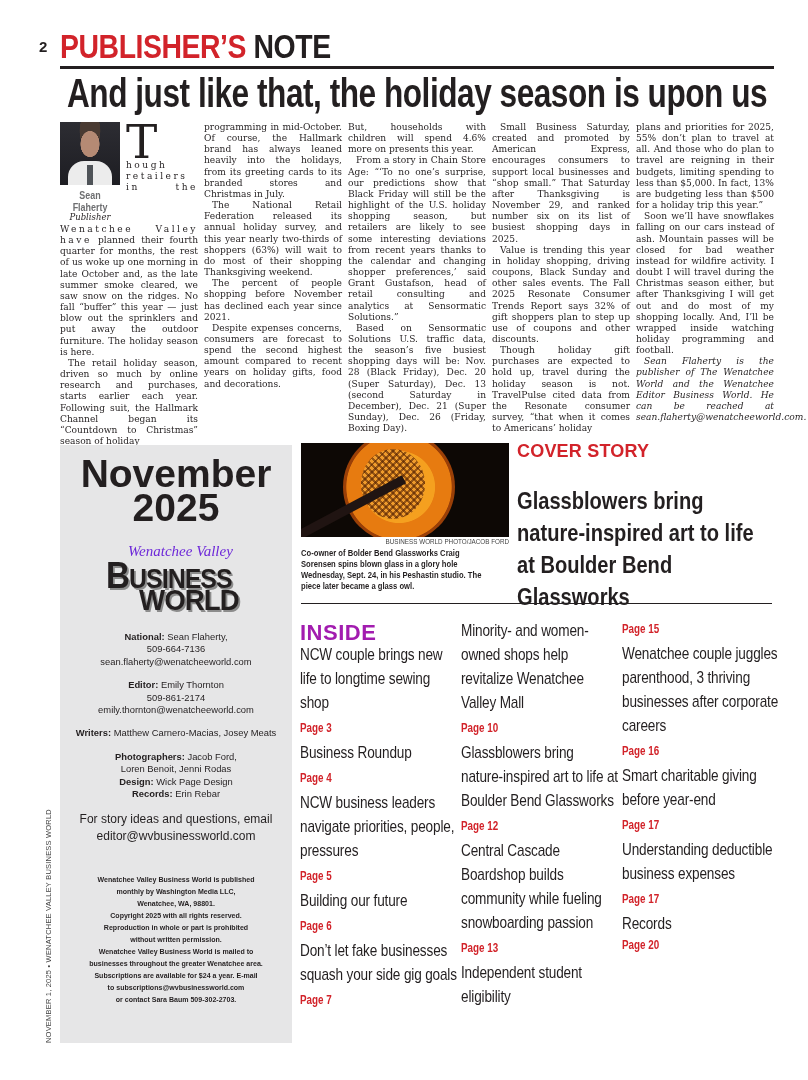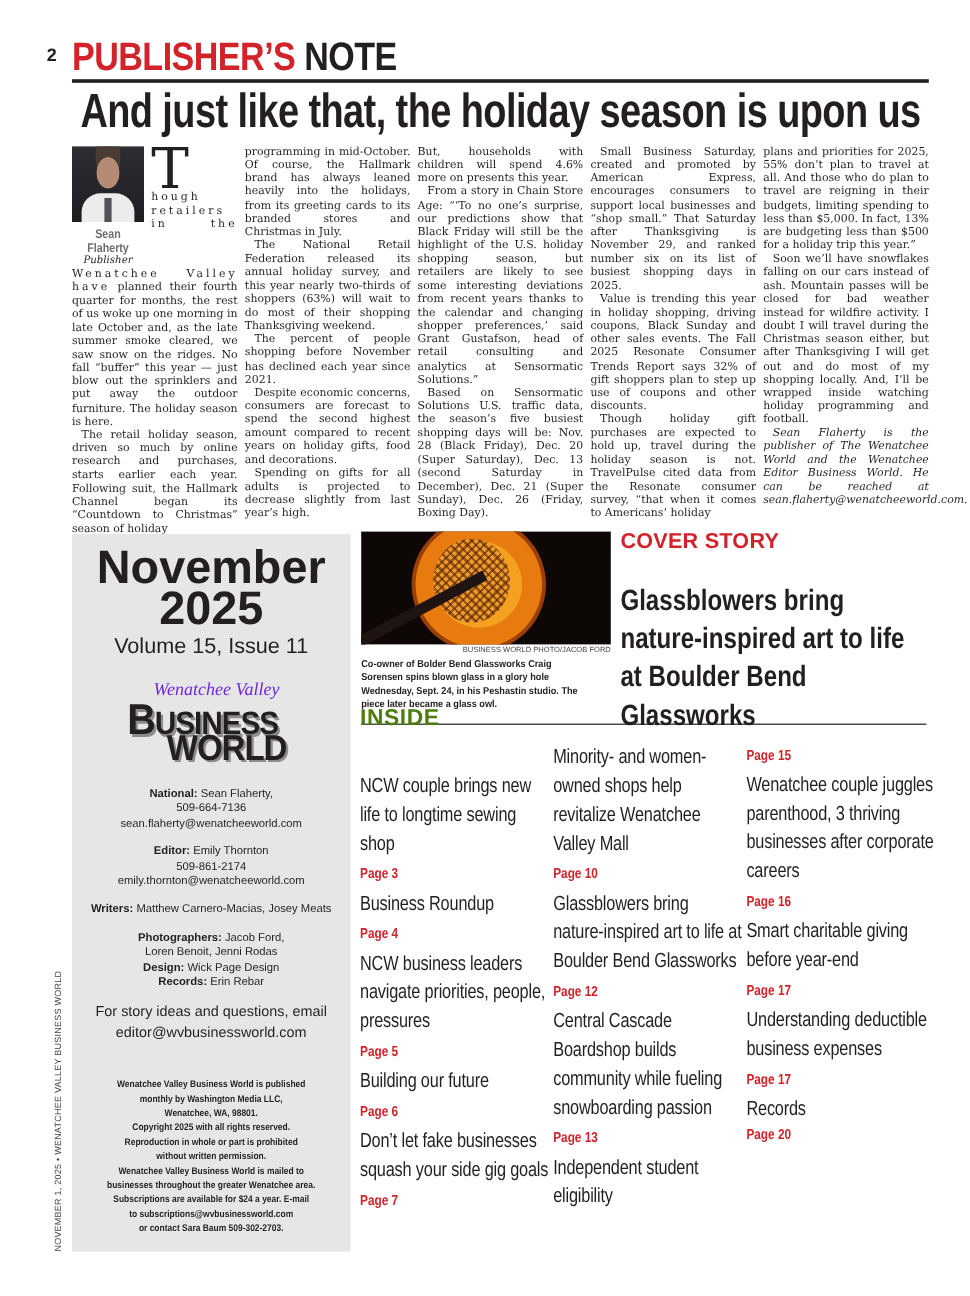--- a/index.html
+++ b/index.html
@@ -52,21 +52,21 @@
   .glow { position: absolute; left: 42px; top: -12px; width: 112px; height: 112px; border-radius: 50%; background: radial-gradient(circle, #ffc750 0 18%, #f5a01f 19% 45%, #e77b10 46% 66%, #9a3f07 67% 100%); }
   .glass { position: absolute; left: 60px; top: 6px; width: 64px; height: 70px; border-radius: 50%; background: repeating-linear-gradient(45deg, rgba(80,30,0,0.55) 0 2px, transparent 2px 5px), repeating-linear-gradient(-45deg, rgba(80,30,0,0.55) 0 2px, transparent 2px 5px), #ef9b2c; }
   .rod { position: absolute; left: -10px; top: 60px; width: 120px; height: 9px; background: #201412; transform: rotate(-28deg); }
   .photo-credit { position: absolute; left: 301px; top: 538px; width: 208px; text-align: right; font-family: "Liberation Sans", sans-serif; font-size: 6.3px; color: #444; }
   .caption { position: absolute; left: 301px; top: 548px; width: 210px; font-family: "Liberation Sans", sans-serif; font-weight: bold; font-size: 8.3px; line-height: 11px; transform: scaleX(0.92); transform-origin: left top; }
   .caption-rule { position: absolute; left: 301px; top: 603px; width: 471px; height: 1px; background: #231f20; }
 
   .cover-label { position: absolute; left: 517px; top: 441px; font-family: "Liberation Sans", sans-serif; font-weight: bold; font-size: 18px; color: #d2232a; letter-spacing: 0.2px; }
   .cover-headline { position: absolute; left: 517px; top: 485px; width: 290px; font-family: "Liberation Sans", sans-serif; font-weight: bold; font-size: 24.5px; line-height: 32px; transform: scaleX(0.82); transform-origin: left top; }
 
-  .inside-label { position: absolute; left: 300px; top: 588px; font-family: "Liberation Sans", sans-serif; font-weight: bold; font-size: 19px; color: #4d7c0f; letter-spacing: 0.5px; }
+  .inside-label { position: absolute; left: 300px; top: 620px; font-family: "Liberation Sans", sans-serif; font-weight: bold; font-size: 22px; color: #a21caf; letter-spacing: 0.5px; }
   .toc { position: absolute; font-family: "Liberation Sans", sans-serif; }
   .toc-col1 { left: 300px; top: 643px; width: 158px; }
   .toc-col2 { left: 461px; top: 619px; width: 158px; }
   .toc-col3 { left: 622px; top: 622px; width: 160px; }
   .toc-title { font-size: 17px; line-height: 24px; transform: scaleX(0.8); transform-origin: left top; width: 125%; letter-spacing: -0.2px; }
   .toc-page { font-weight: bold; font-size: 12px; line-height: 15px; color: #d2232a; transform: scaleX(0.82); transform-origin: left top; margin: 6px 0 5px; }
 </style>
 </head>
 <body>
 
@@ -85,43 +85,41 @@
       <div class="mug-name"><span>Sean</span><br><span>Flaherty</span></div>
       <div class="mug-title">Publisher</div>
     </div>
     <p class="noindent"><span class="dropcap">T</span><span class="spaced">hough retailers in the Wenatchee Valley have</span> <span>planned their fourth quarter for months, the rest of us woke up one morning in late October and, as the late summer smoke cleared, we saw snow on the ridges. No fall “buffer” this year — just blow out the sprinklers and put away the outdoor furniture. The holiday season is here.</span></p>
     <p>The retail holiday season, driven so much by online research and purchases, starts earlier each year. Following suit, the Hallmark Channel began its “Countdown to Christmas” season of holiday</p>
   </div>
   <div class="col col2">
     <p class="noindent">programming in mid-October. Of course, the Hallmark brand has always leaned heavily into the holidays, from its greeting cards to its branded stores and Christmas in July.</p>
     <p>The National Retail Federation released its annual holiday survey, and this year nearly two-thirds of shoppers (63%) will wait to do most of their shopping Thanksgiving weekend.</p>
     <p>The percent of people shopping before November has declined each year since 2021.</p>
-    <p>Despite economic concerns, consumers are forecast to spend the second highest amount compared to recent years on holiday gifts, food and decorations.</p>
-    <p>Spending on gifts for all adults is projected to decrease slightly from last year’s high.</p>
+    <p>Despite expenses concerns, consumers are forecast to spend the second highest amount compared to recent years on holiday gifts, food and decorations.</p>
   </div>
   <div class="col col3">
     <p class="noindent">But, households with children will spend 4.6% more on presents this year.</p>
     <p>From a story in Chain Store Age: “‘To no one’s surprise, our predictions show that Black Friday will still be the highlight of the U.S. holiday shopping season, but retailers are likely to see some interesting deviations from recent years thanks to the calendar and changing shopper preferences,’ said Grant Gustafson, head of retail consulting and analytics at Sensormatic Solutions.”</p>
     <p>Based on Sensormatic Solutions U.S. traffic data, the season’s five busiest shopping days will be: Nov. 28 (Black Friday), Dec. 20 (Super Saturday), Dec. 13 (second Saturday in December), Dec. 21 (Super Sunday), Dec. 26 (Friday, Boxing Day).</p>
   </div>
   <div class="col col4">
     <p>Small Business Saturday, created and promoted by American Express, encourages consumers to support local businesses and “shop small.” That Saturday after Thanksgiving is November 29, and ranked number six on its list of busiest shopping days in 2025.</p>
     <p>Value is trending this year in holiday shopping, driving coupons, Black Sunday and other sales events. The Fall 2025 Resonate Consumer Trends Report says 32% of gift shoppers plan to step up use of coupons and other discounts.</p>
     <p>Though holiday gift purchases are expected to hold up, travel during the holiday season is not. TravelPulse cited data from the Resonate consumer survey, “that when it comes to Americans’ holiday</p>
   </div>
   <div class="col col5">
     <p class="noindent">plans and priorities for 2025, 55% don’t plan to travel at all. And those who do plan to travel are reigning in their budgets, limiting spending to less than $5,000. In fact, 13% are budgeting less than $500 for a holiday trip this year.”</p>
     <p>Soon we’ll have snowflakes falling on our cars instead of ash. Mountain passes will be closed for bad weather instead for wildfire activity. I doubt I will travel during the Christmas season either, but after Thanksgiving I will get out and do most of my shopping locally. And, I’ll be wrapped inside watching holiday programming and football.</p>
     <p class="signoff">Sean Flaherty is the publisher of The Wenatchee World and the Wenatchee Editor Business World. He can be reached at sean.flaherty@wenatcheeworld.com.</p>
   </div>
 </div>
 
 <div class="masthead">
   <div class="mh-month"><span>November</span><br><span>2025</span></div>
-  <div class="mh-vol">Volume 15, Issue 11</div>
   <div class="logo">
     <span class="logo-script">Wenatchee Valley</span>
     <span class="logo-business"><span class="cap">B</span><span>USINESS</span></span>
     <span class="logo-world">WORLD</span>
   </div>
   <div class="credits">
     <div class="block">
       <b>National:</b> <span>Sean Flaherty,</span><br>
       <span>509-664-7136</span><br>
       <span>sean.flaherty@wenatcheeworld.com</span>

